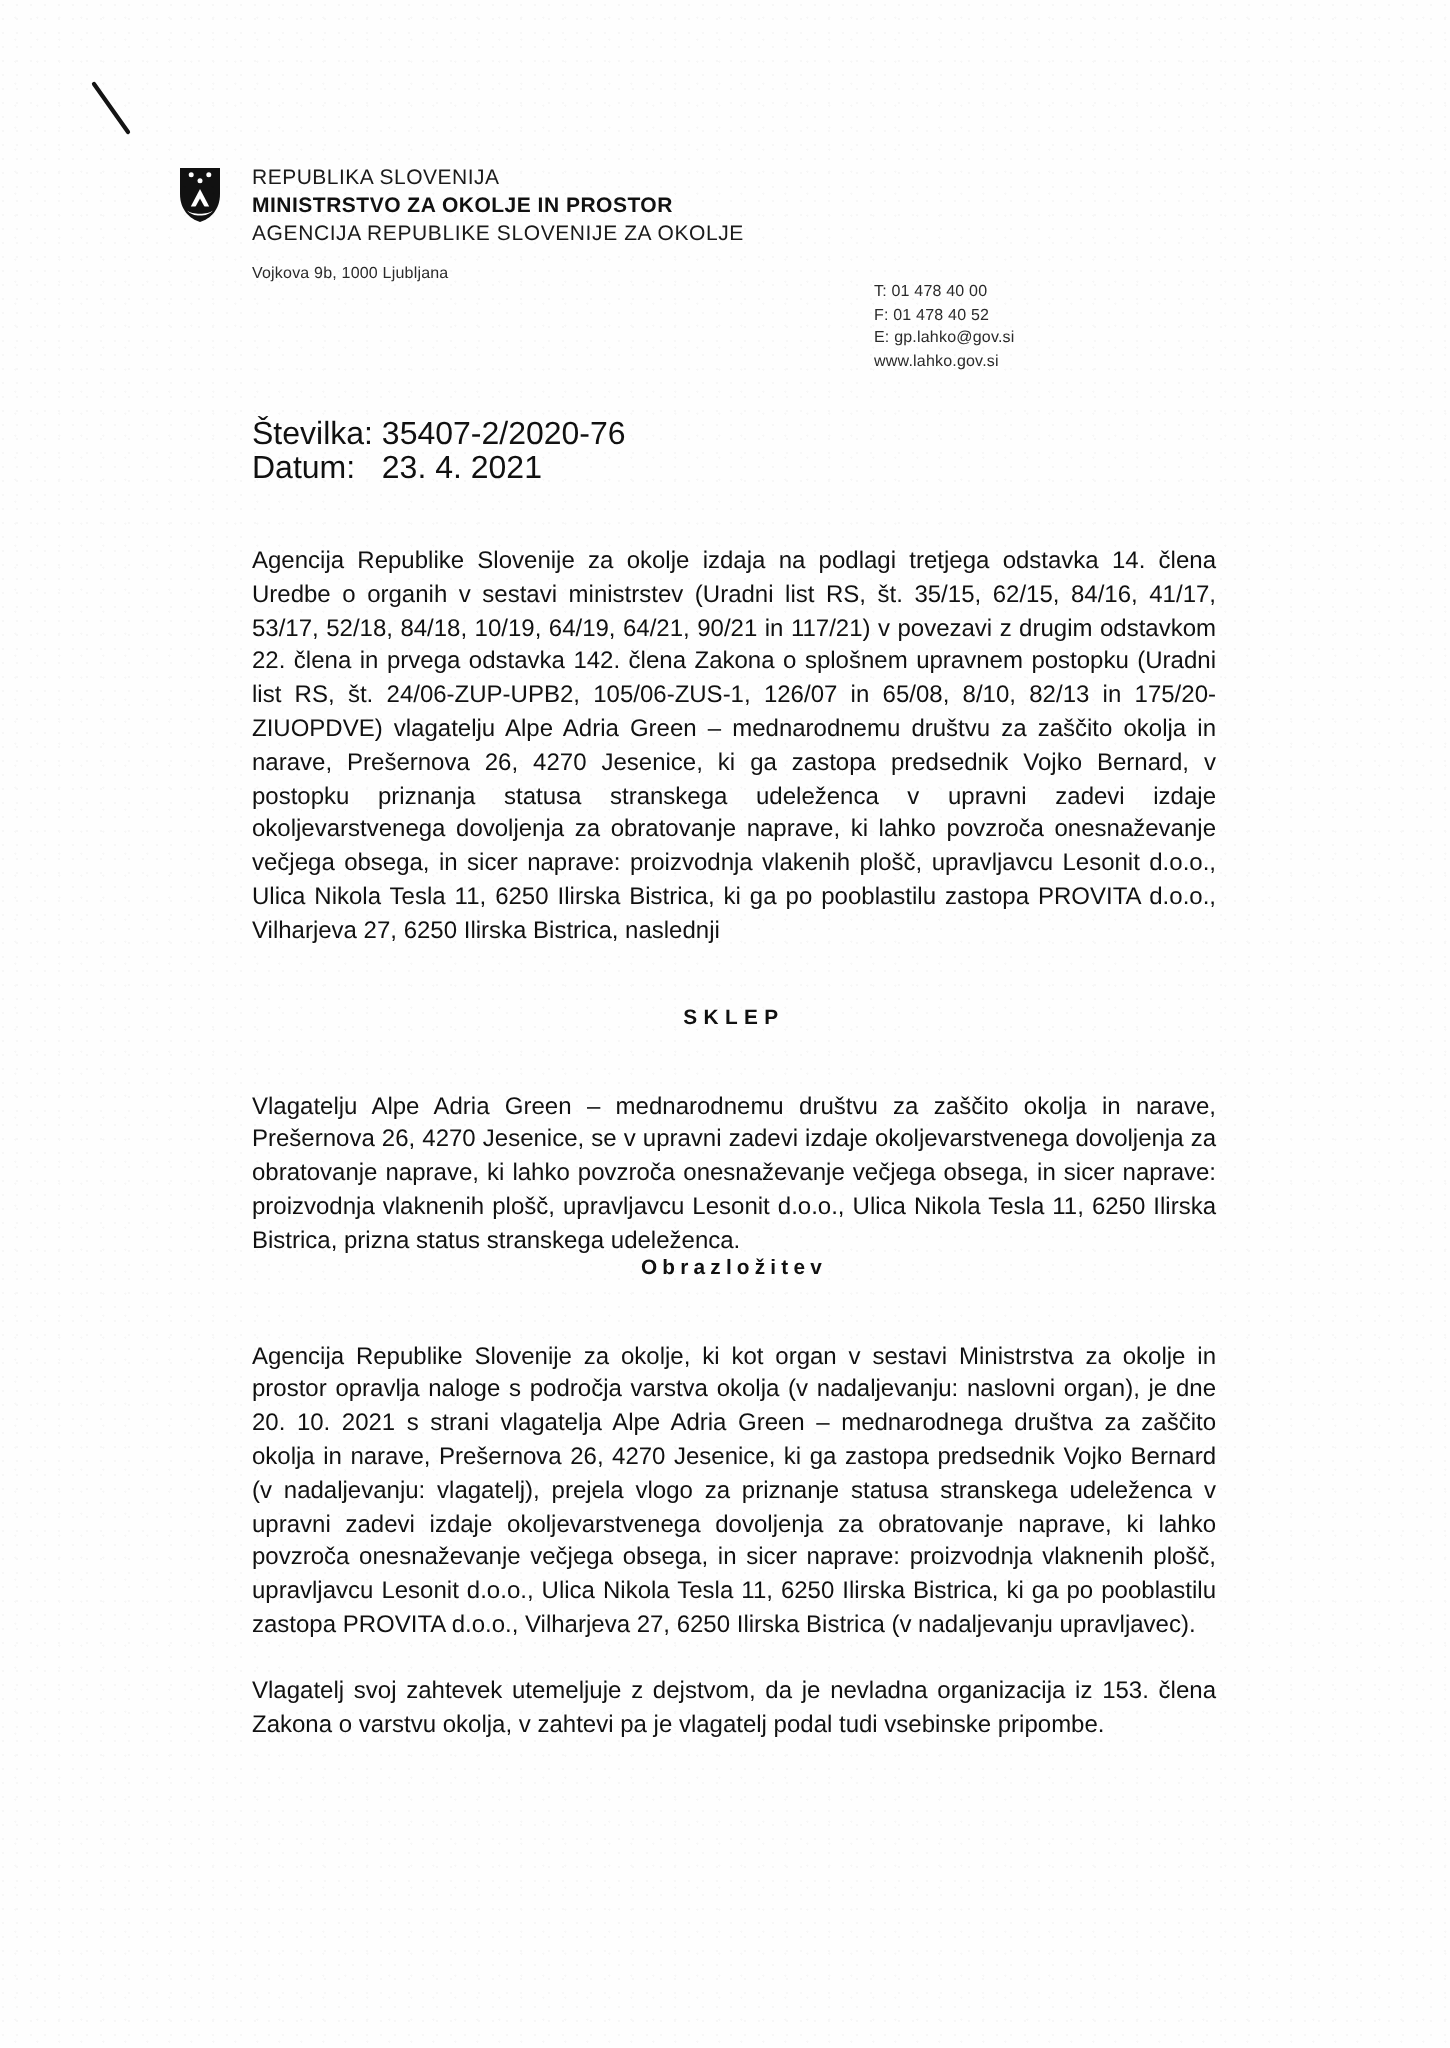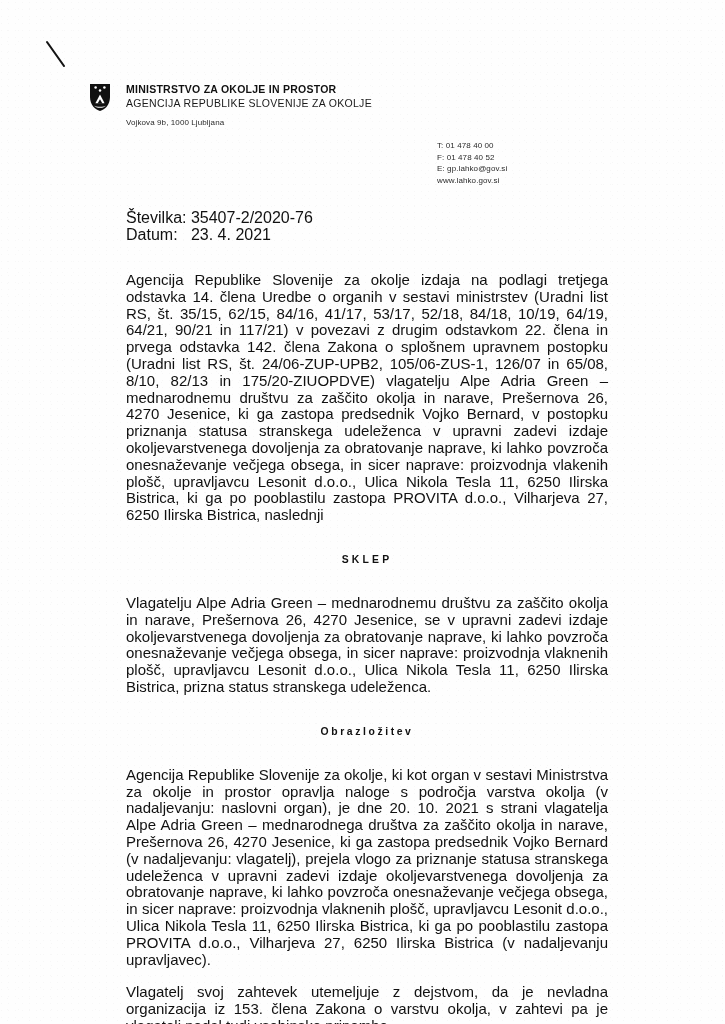--- a/index.html
+++ b/index.html
@@ -107,40 +107,40 @@
   .ref-row { white-space: pre; }
 
   
   .body {
     position: absolute;
     left: 126px;
     top: 272px;
     width: 482px;
   }
   .para {
-    font-size: 15px;
+    font-size: 12px;
     line-height: 16.8px;
     text-align: justify;
     text-justify: inter-word;
     color: #111;
     margin: 0;
     hyphens: none;
   }
   .para + .para { margin-top: 16px; }
 
   .heading {
     text-align: center;
     font-size: 10.4px;
     font-weight: bold;
     letter-spacing: 3.2px;
     color: #111;
     margin: 0;
   }
   .heading-sklep { margin-top: 30px; }
-  .heading-obraz { margin-top: 30px; letter-spacing: 2.6px; }
+  .heading-obraz { letter-spacing: 2.6px; }
 
   .after-heading { margin-top: 30px; }
 
   
   .scan-noise {
     position: absolute;
     inset: 0;
     pointer-events: none;
     opacity: 0.025;
     background-image:
@@ -167,20 +167,21 @@
           <path d="M2 1 H22 V14 C22 22 17 26.5 12 28 C7 26.5 2 22 2 14 Z" fill="#111111"></path>
           <path d="M12 11.5 L16.6 20.2 H7.4 Z" fill="#ffffff"></path>
           <path d="M12 16.2 L14.4 20.6 H9.6 Z" fill="#111111"></path>
           <path d="M5.6 22.2 C8 24.4 16 24.4 18.4 22.2 C16 25.6 8 25.6 5.6 22.2 Z" fill="#ffffff"></path>
           <circle cx="7.6" cy="4.4" r="1.25" fill="#ffffff"></circle>
           <circle cx="16.4" cy="4.4" r="1.25" fill="#ffffff"></circle>
           <circle cx="12" cy="7.4" r="1.25" fill="#ffffff"></circle>
         </svg>
       </div>
       <div class="lh-text">
+        <div class="lh-line1">REPUBLIKA SLOVENIJA</div>
         <div class="lh-line2">MINISTRSTVO ZA OKOLJE IN PROSTOR</div>
         <div class="lh-agency">AGENCIJA REPUBLIKE SLOVENIJE ZA OKOLJE</div>
         <div class="lh-address">Vojkova 9b, 1000 Ljubljana</div>
       </div>
     </div>
   </div>
 
   <div class="contact">
     <div>T: 01 478 40 00</div>
     <div>F: 01 478 40 52</div>

